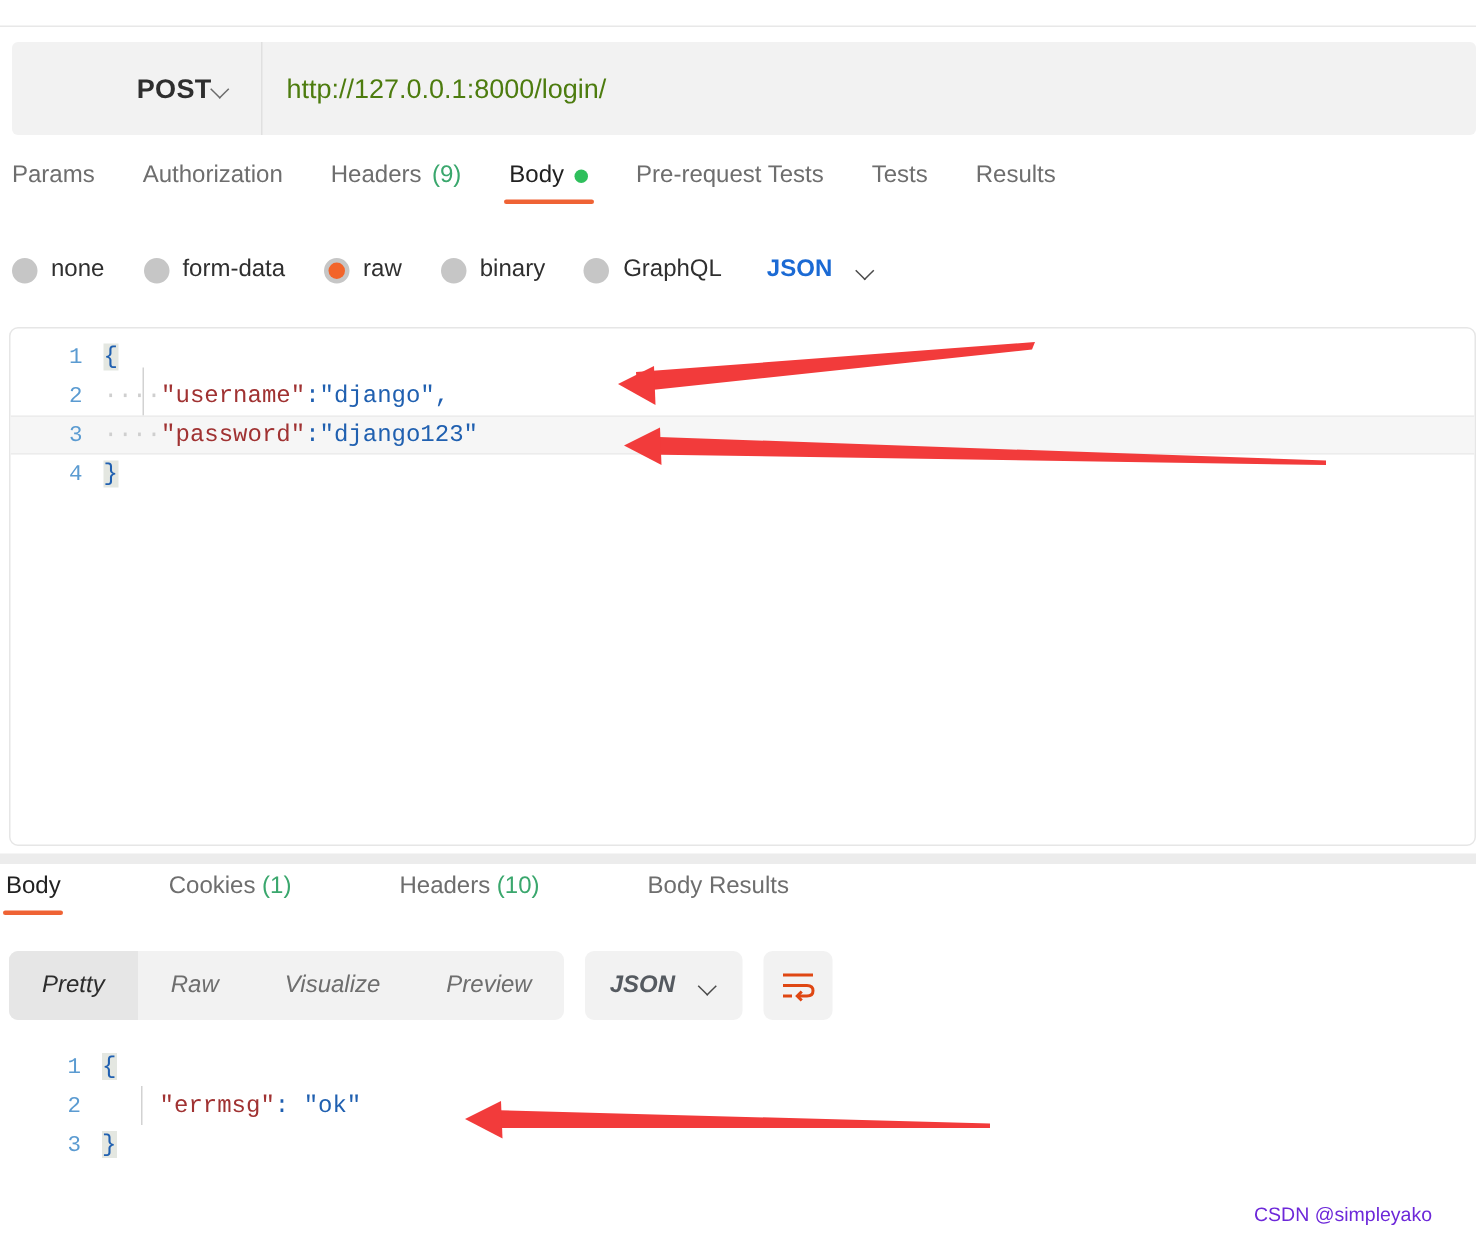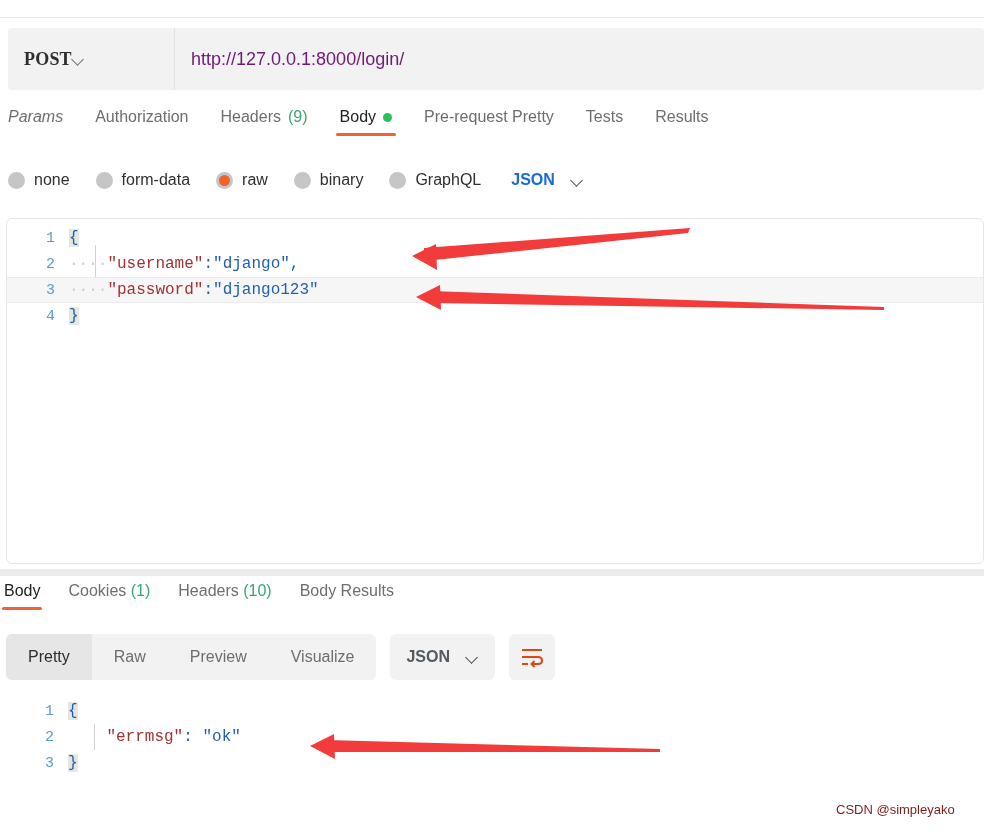--- a/index.html
+++ b/index.html
@@ -20,47 +20,46 @@
     background:#e8e8e8;
   }
 
   
   .urlbar {
     position:absolute; left:8px; top:28px; width:976px; height:62px;
     background:#f2f2f2; border-radius:4px;
     display:flex; align-items:stretch;
   }
   .method-box {
-    width:166px; display:flex; align-items:center; justify-content:flex-start;
+    width:166px; display:flex; align-items:center; justify-content:flex-end;
     padding:0 20px 0 16px;
-    font-family:Liberation Serif, serif;
   }
   .method-label { font-size:18px; font-weight:bold; color:#2e2e2e; letter-spacing:.2px; }
   .chev { width:13px; height:13px; position:relative; flex:none; }
   .chev::before {
     content:""; position:absolute; left:1px; top:2px; width:8px; height:8px;
     border-right:1.6px solid #6b6b6b; border-bottom:1.6px solid #6b6b6b;
     transform:rotate(45deg);
   }
   .vdiv { width:1px; background:#e0e0e0; margin:0; }
   .url-field {
     flex:1; display:flex; align-items:center; padding-left:16px;
-    font-size:18px; color:#701a75;
+    font-size:18px; color:#4d7c0f;
   }
 
   
   .req-tabs {
     position:absolute; left:0; top:108px; width:984px; height:40px;
     display:flex; align-items:flex-start;
   }
   .rtab {
     font-size:16px; color:#6e6e6e; padding:0 0 10px 0; margin-right:32px;
     position:relative; white-space:nowrap; display:flex; align-items:center; gap:7px;
   }
-  .rtab:first-child { margin-left:8px;font-style:italic; }
+  .rtab:first-child { margin-left:8px; }
   .rtab.active { color:#212121; }
   .rtab.active::after {
     content:""; position:absolute; left:-4px; right:-4px; bottom:0;
     height:3px; background:#ef6335; border-radius:2px;
   }
   .cnt { color:#3aa76d; }
   .dot-green { width:9px; height:9px; border-radius:50%; background:#2fbf5c; display:inline-block; }
 
   
   .radio-row {
@@ -113,33 +112,33 @@
     position:absolute; left:0; top:569px; width:984px; height:7px; background:#ececec;
   }
 
   
   .res-tabs {
     position:absolute; left:0; top:582px; width:984px; height:36px;
     display:flex; align-items:flex-start;
   }
   .restab {
     font-size:16px; color:#6e6e6e; margin-right:28px; padding-bottom:10px;
-    position:relative; white-space:nowrap;
+    position:relative; white-space:nowrap;margin-left:44px;
   }
   .restab:first-child { margin-left:4px; }
   .restab.active { color:#212121; }
   .restab.active::after {
     content:""; position:absolute; left:-2px; right:-2px; bottom:0;
     height:3px; background:#ef6335; border-radius:2px;
   }
 
   
   .res-toolbar {
     position:absolute; left:6px; top:634px; width:978px; height:46px;
-    display:flex; align-items:center; gap:14px;
+    display:flex; align-items:center; gap:14px;font-style:italic;
   }
   .seg {
     display:flex; align-items:stretch; background:#f2f2f2; border-radius:6px;
     height:46px; overflow:hidden;
   }
   .seg-item {
     display:flex; align-items:center; justify-content:center;
     padding:0 22px; font-size:16px; color:#6e6e6e; white-space:nowrap;
   }
   .seg-item.active { background:#e6e6e6; color:#2d2d2d; }
@@ -159,21 +158,21 @@
   .res-vguide {
     position:absolute; left:88px; top:26px; width:1px; height:26px; background:#d2d2d2;
   }
 
   
   .arrows { position:absolute; left:0; top:0; width:984px; height:832px; pointer-events:none; }
 
   
   .watermark {
     position:absolute; left:836px; top:802px;
-    font-size:13px; color:#7f1d1d; white-space:nowrap;
+    font-size:13px; color:#6d28d9; white-space:nowrap;
   }
 </style>
 </head>
 <body>
 
 <div class="top-rule"></div>
 
 <div class="urlbar">
   <div class="method-box">
     <span class="method-label">POST</span>
@@ -192,21 +191,21 @@
   </div>
   <div class="rtab">
     <span>Headers</span>
     <span class="cnt">(9)</span>
   </div>
   <div class="rtab active">
     <span>Body</span>
     <span class="dot-green"></span>
   </div>
   <div class="rtab">
-    <span>Pre-request Pretty</span>
+    <span>Pre-request Tests</span>
   </div>
   <div class="rtab">
     <span>Tests</span>
   </div>
   <div class="rtab">
     <span>Results</span>
   </div>
 </div>
 
 <div class="radio-row">
@@ -288,24 +287,24 @@
 
 <div class="res-toolbar">
   <div class="seg">
     <div class="seg-item active">
       <span>Pretty</span>
     </div>
     <div class="seg-item">
       <span>Raw</span>
     </div>
     <div class="seg-item">
-      <span>Preview</span>
+      <span>Visualize</span>
     </div>
     <div class="seg-item">
-      <span>Visualize</span>
+      <span>Preview</span>
     </div>
   </div>
 
   <div class="dropdown">
     <span class="dtext">JSON</span>
     <span class="chev chev-dark"></span>
   </div>
 
   <div class="wrapbtn">
     <svg width="26" height="22" viewBox="0 0 26 22">

